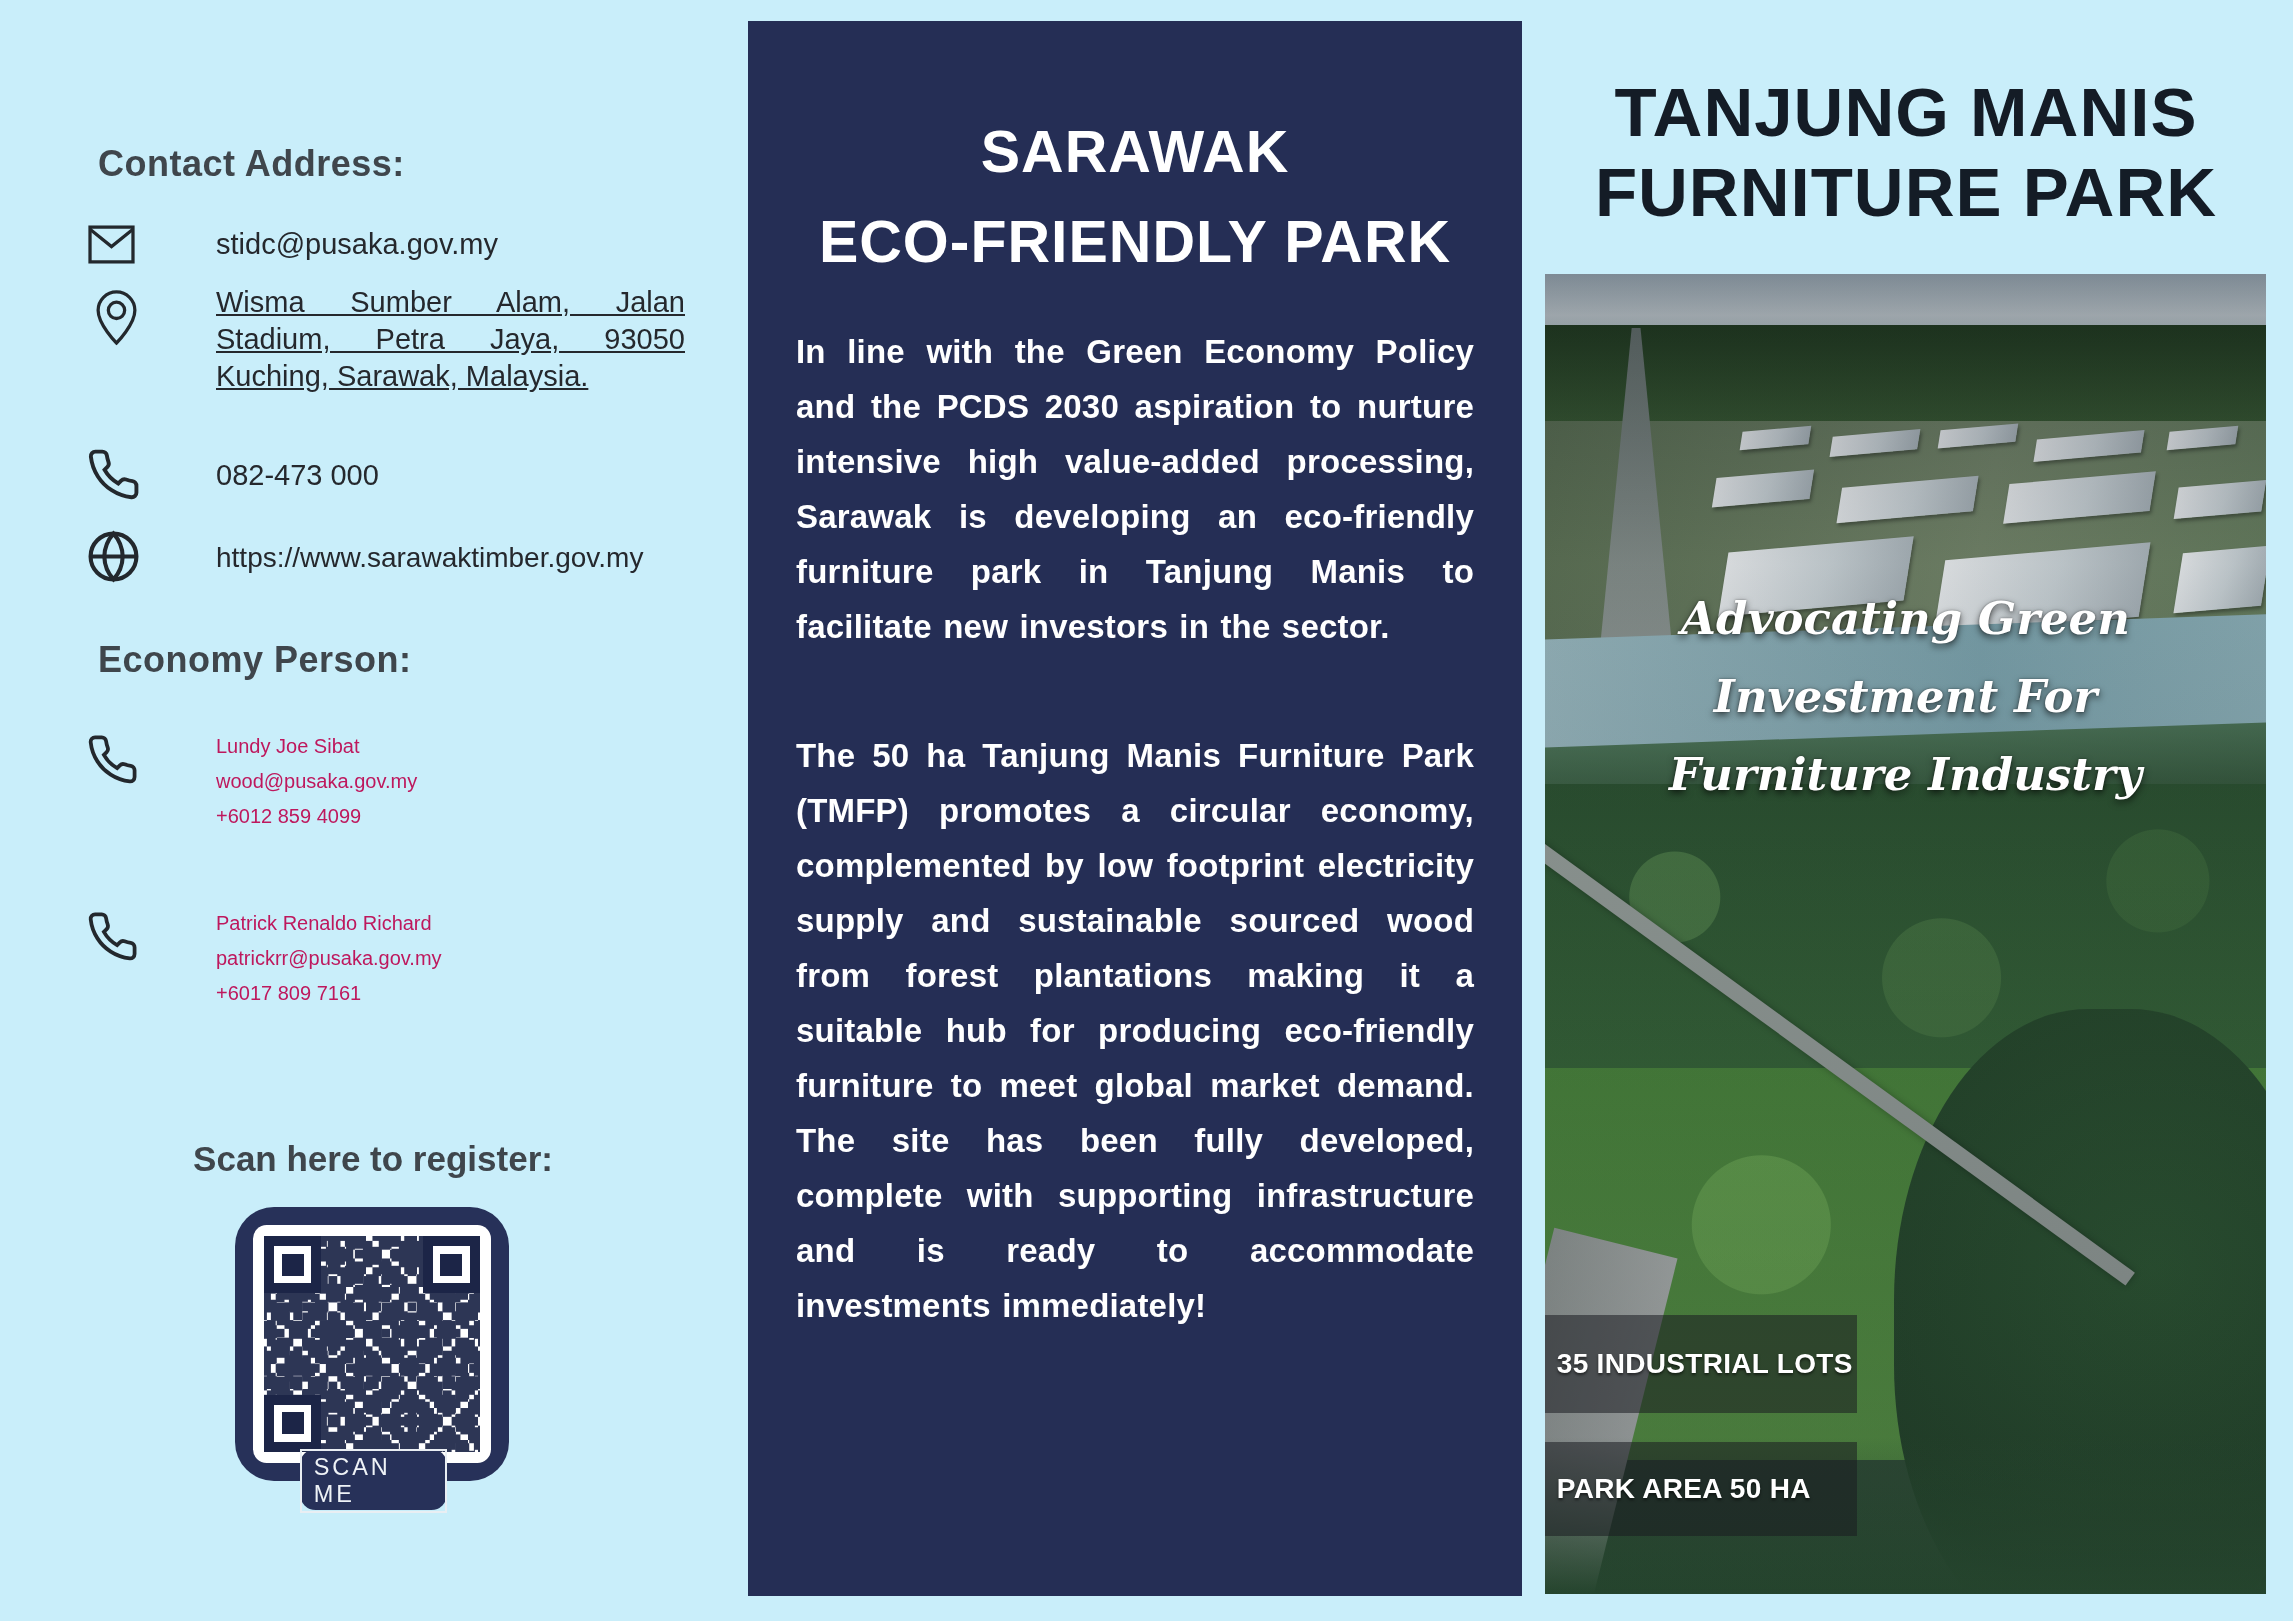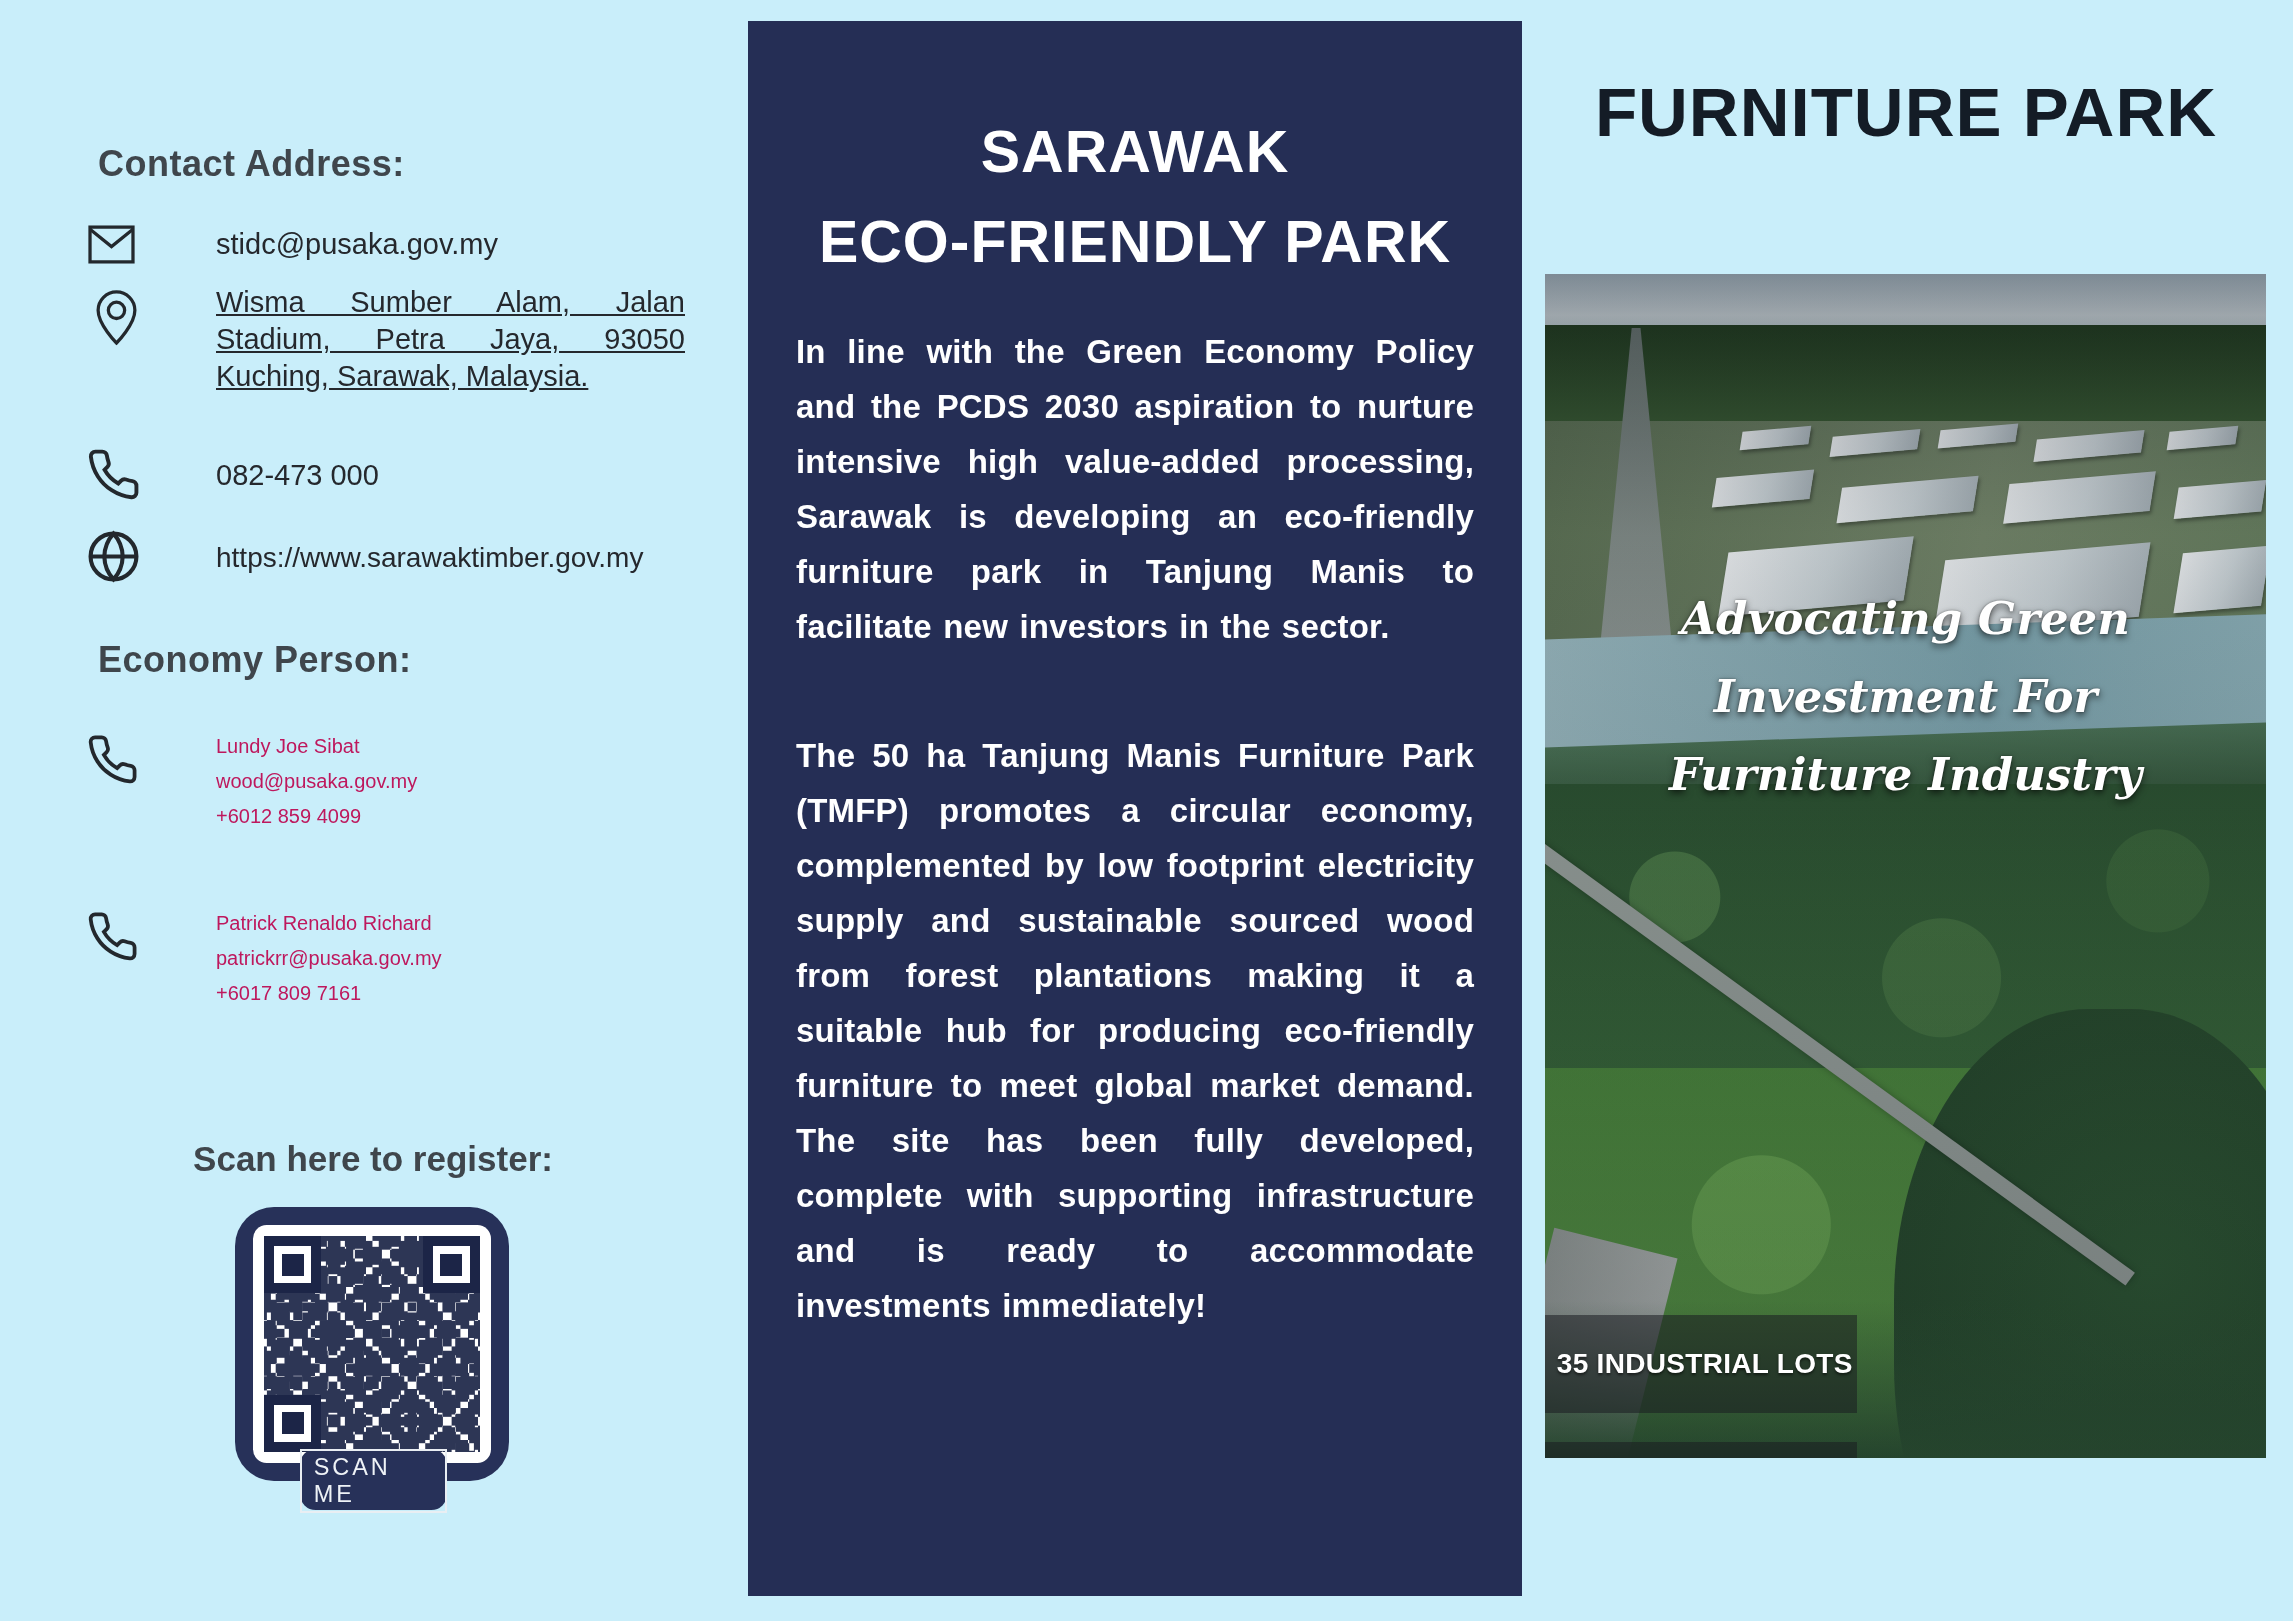--- a/index.html
+++ b/index.html
@@ -72,21 +72,21 @@
   }
   .mid-par.p1{margin-top:37px;}
   .mid-par.p2{margin-top:74px;}
 
   
   .right-title{
     left:1546px;top:73px;width:720px;text-align:center;
     font-size:69px;font-weight:700;line-height:80px;color:#141c26;letter-spacing:1px;
   }
   .photo{
-    left:1545px;top:274px;width:721px;height:1184px;background:#35543a;overflow:hidden;
+    left:1545px;top:274px;width:721px;height:1320px;background:#35543a;overflow:hidden;
     box-shadow:inset -4.9px 0 0 rgba(15,20,15,.5), inset 0 -4.9px 0 rgba(15,20,15,.35);
   }
   .photo .layer{position:absolute;}
   .ph-sky{top:0;left:0;width:100%;height:59px;
     background:linear-gradient(180deg,#b4c5cd 0%,#d9e3e5 70%,#c2d2d5 100%);}
   .ph-forest-far{top:51px;left:0;width:100%;height:108px;
     background:linear-gradient(180deg,#24401f,#3a5c33);}
   .ph-industrial{top:147px;left:0;width:100%;height:240px;
     background:linear-gradient(100deg,#5d7254,#75876a 60%,#68805f);}
   .wh{position:absolute;
@@ -218,20 +218,21 @@
 <div class="abs mid-panel">
   <div class="mid-title">
     <div>SARAWAK</div>
     <div>ECO-FRIENDLY PARK</div>
   </div>
   <div class="mid-par p1">In line with the Green Economy Policy and the PCDS 2030 aspiration to nurture intensive high value-added processing, Sarawak is developing an eco-friendly furniture park in Tanjung Manis to facilitate new investors in the sector.</div>
   <div class="mid-par p2">The 50 ha Tanjung Manis Furniture Park (TMFP) promotes a circular economy, complemented by low footprint electricity supply and sustainable sourced wood from forest plantations making it a suitable hub for producing eco-friendly furniture to meet global market demand. The site has been fully developed, complete with supporting infrastructure and is ready to accommodate investments immediately!</div>
 </div>
 
 <div class="abs right-title">
+  <div>TANJUNG MANIS</div>
   <div>FURNITURE PARK</div>
 </div>
 
 <div class="abs photo">
   <div class="layer ph-sky"></div>
   <div class="layer ph-forest-far"></div>
   <div class="layer ph-industrial"></div>
 
   <div class="wh" style="left:196px;top:155px;width:69px;height:17.6px;"></div>
   <div class="wh" style="left:286px;top:159px;width:88px;height:19.6px;"></div>

